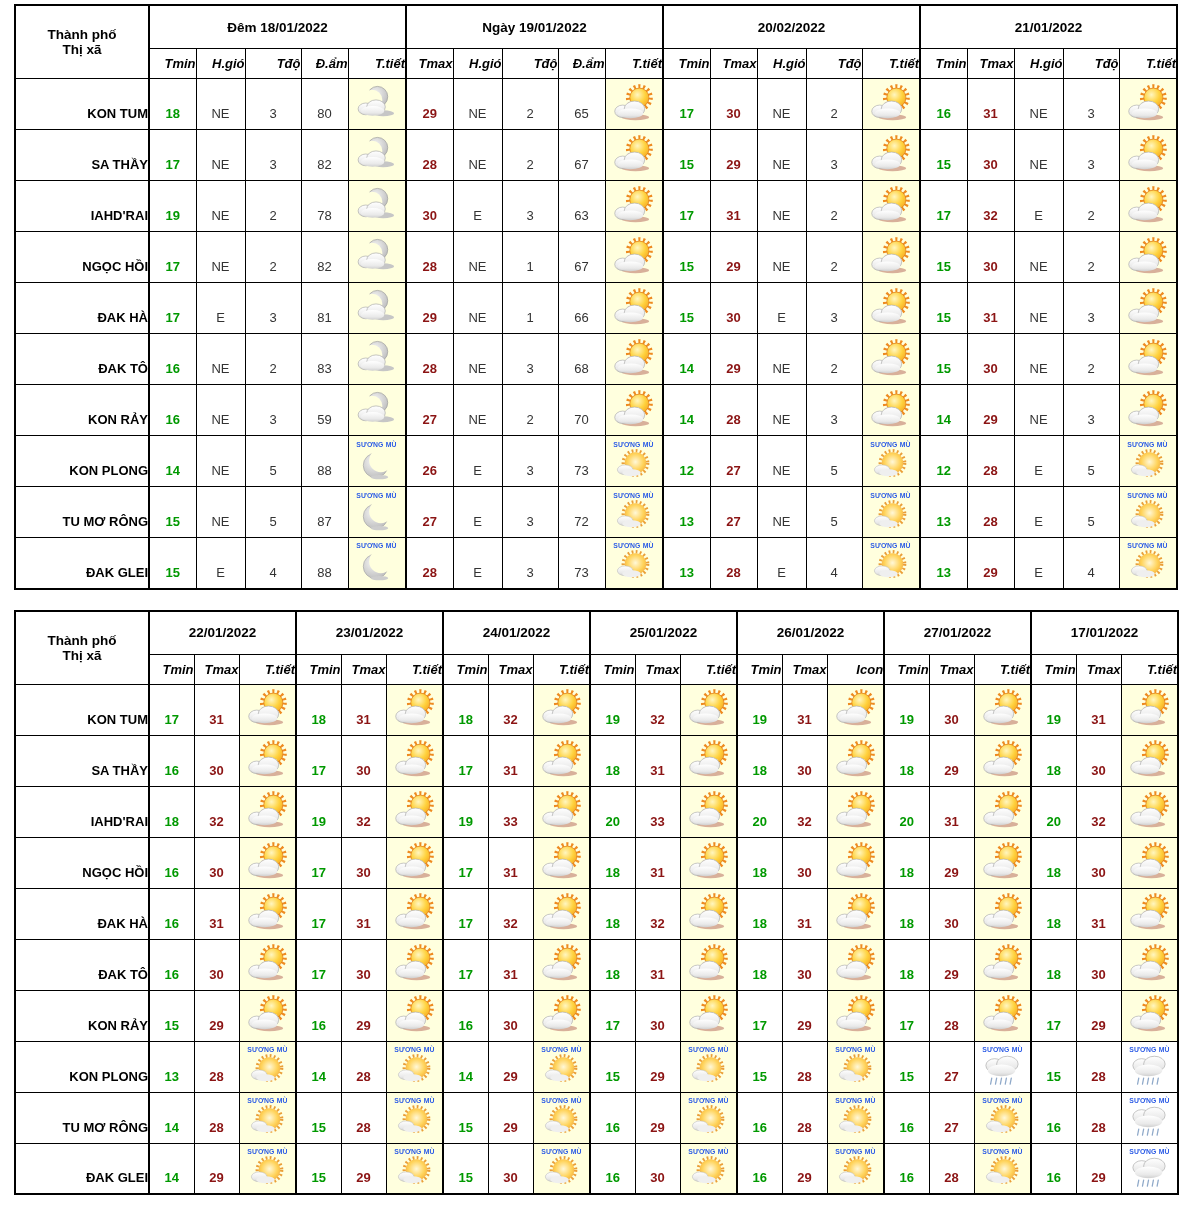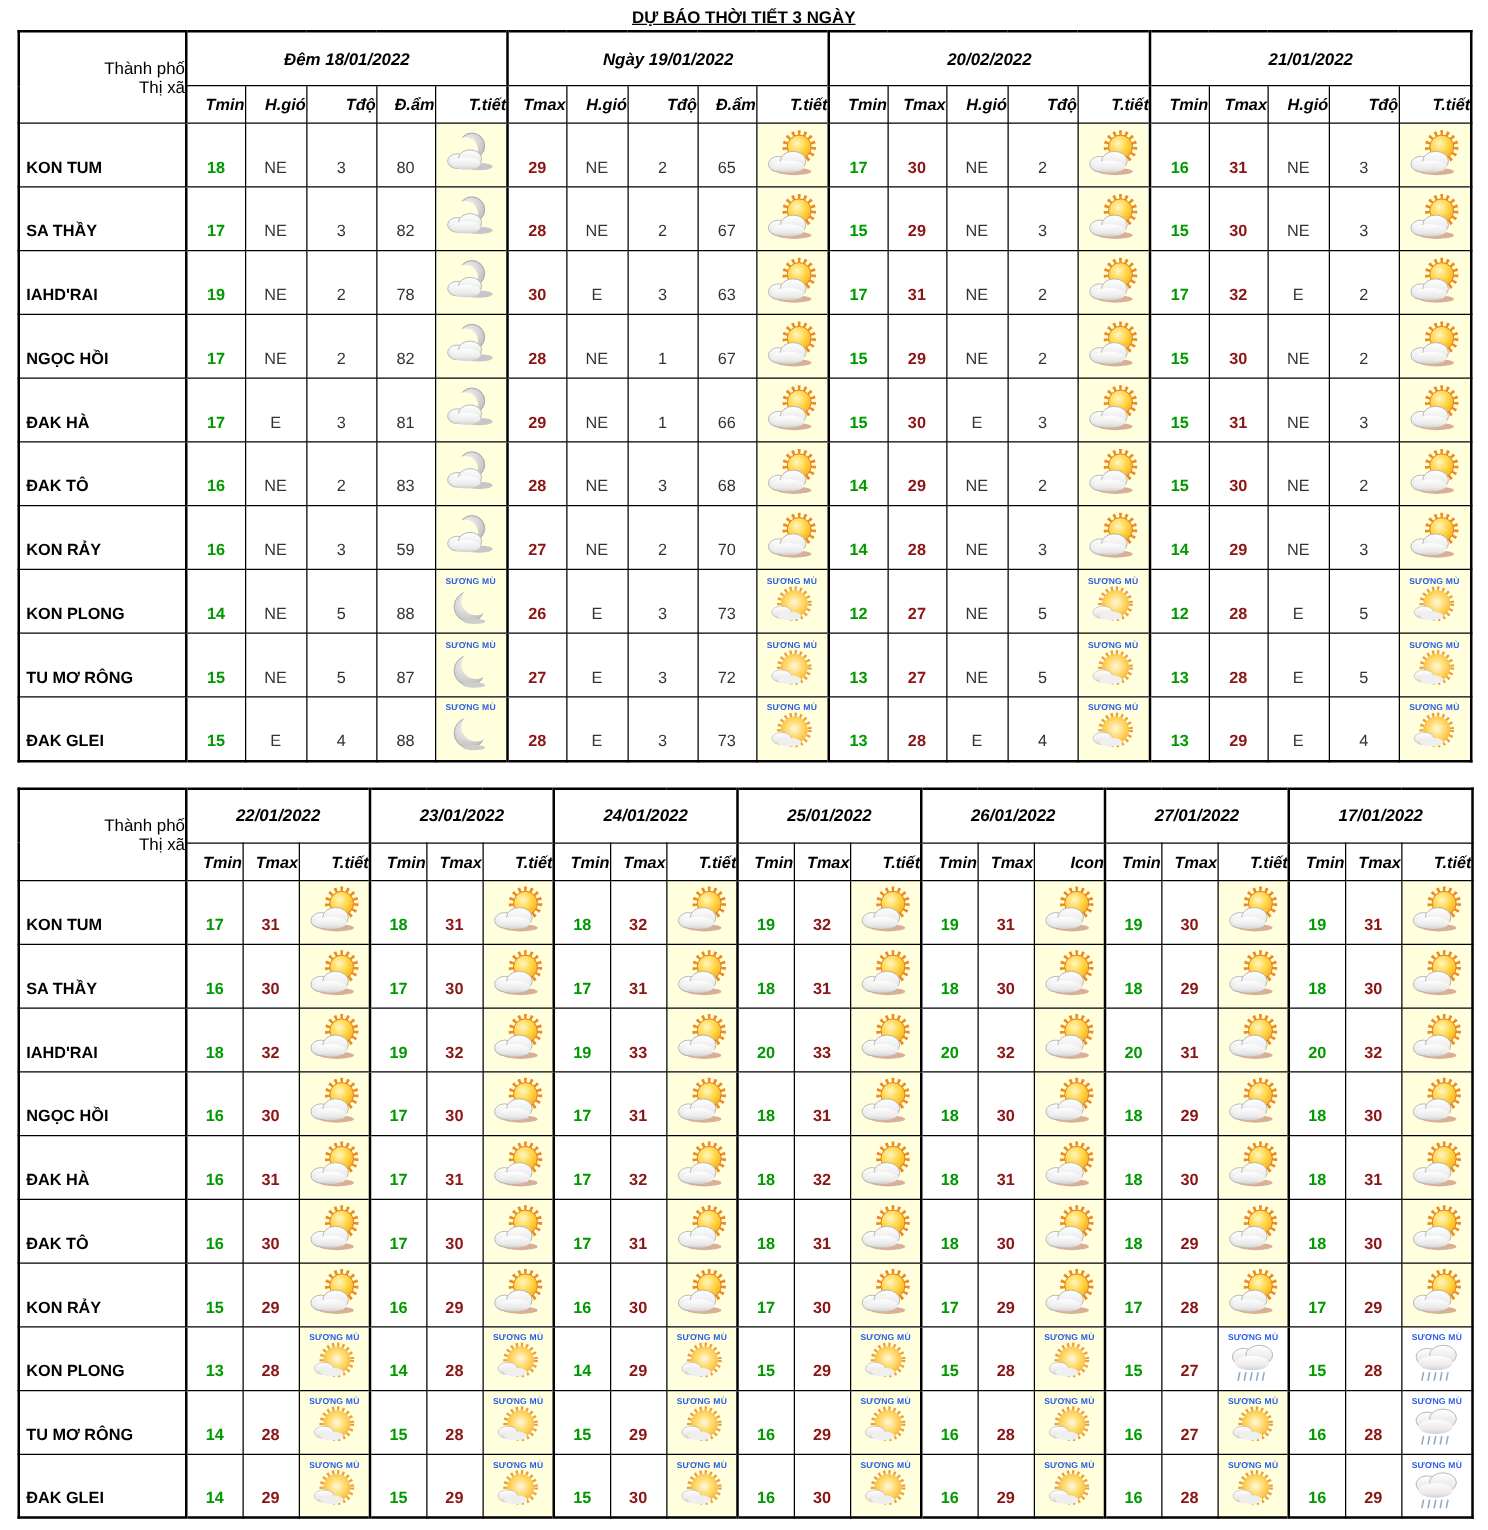--- a/index.html
+++ b/index.html
@@ -16,34 +16,34 @@
     text-decoration:underline; margin:2px 0 3px;
   }
   .section-2{margin-top:20px;}
   table{
     border-collapse:collapse; table-layout:fixed; width:1162px;
     border:2px solid var(--border);
   }
   th,td{border:1px solid var(--border); overflow:hidden; padding:0;}
   .g-start{border-left:2px solid var(--border);}
   th.city-h{
-    font-weight:normal; font-size:13.5px; text-align:right;
+    font-weight:bold; font-size:13.5px; text-align:center;
     vertical-align:middle; border-right:2px solid var(--border);
   }
   th.group-h{
-    height:42px; font-weight:bold; font-style:italic; font-size:13.5px;
+    height:42px; font-weight:bold; font-size:13.5px;
     text-align:center; vertical-align:middle;
   }
   th.sub-h{
     height:29px; font-weight:bold; font-style:italic; font-size:13px;
     text-align:right; vertical-align:middle;
   }
   tbody tr{height:51px;}
   td.city{
-    font-weight:bold; font-size:13px; text-align:left;
+    font-weight:bold; font-size:13px; text-align:right;
     vertical-align:bottom; padding:0 0 8px 5px;
     border-right:2px solid var(--border);
   }
   td.v{
     font-size:13px; text-align:center; vertical-align:bottom;
     padding-bottom:8px;
   }
   td.min{color:var(--tmin); font-weight:bold;}
   td.max{color:var(--tmax); font-weight:bold;}
   td.txt{color:var(--val);}
@@ -120,21 +120,20 @@
         <line x1="18" y1="34" x2="16.8" y2="40"></line>
         <line x1="23" y1="34" x2="21.8" y2="40"></line>
         <line x1="28" y1="34" x2="26.8" y2="40"></line>
         <line x1="33" y1="34" x2="31.8" y2="40"></line>
       </g>
     </symbol>
   </defs>
 </svg>
 
 <section class="section-1">
-  <div class="tbl-title">DỰ BÁO THỜI TIẾT 3 NGÀY</div>
   <table>
       <colgroup>
         <col style="width: 134px;">
         <col style="width: 47px;">
         <col style="width: 49px;">
         <col style="width: 56px;">
         <col style="width: 47px;">
         <col style="width: 58px;">
         <col style="width: 47px;">
         <col style="width: 49px;">

